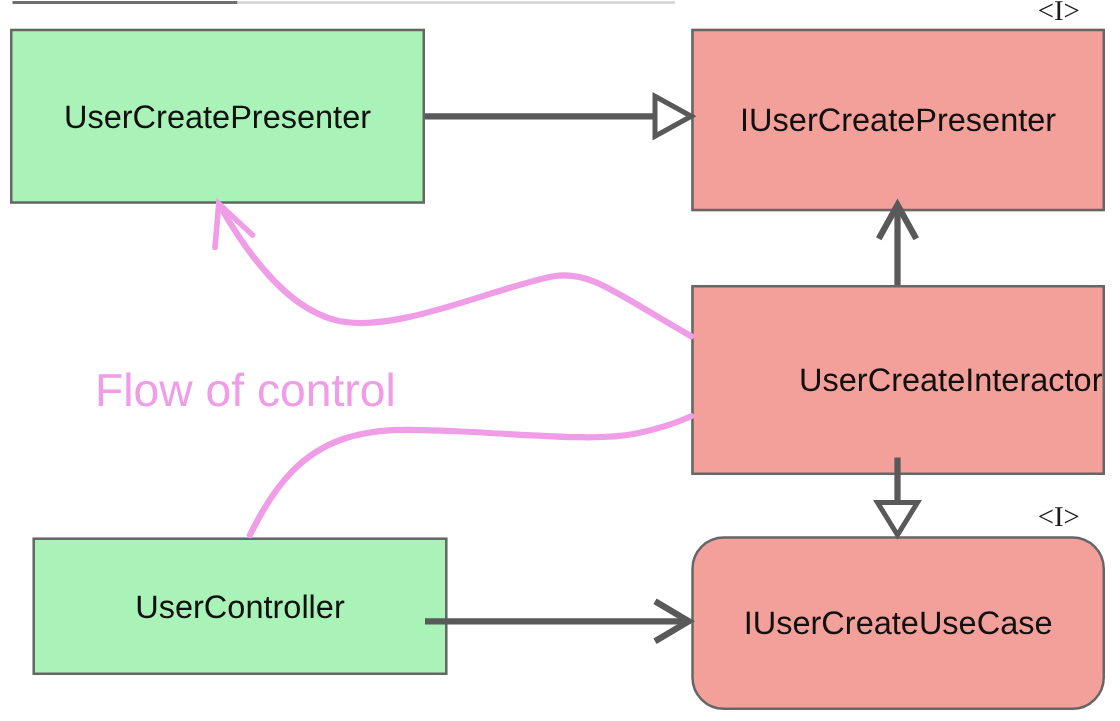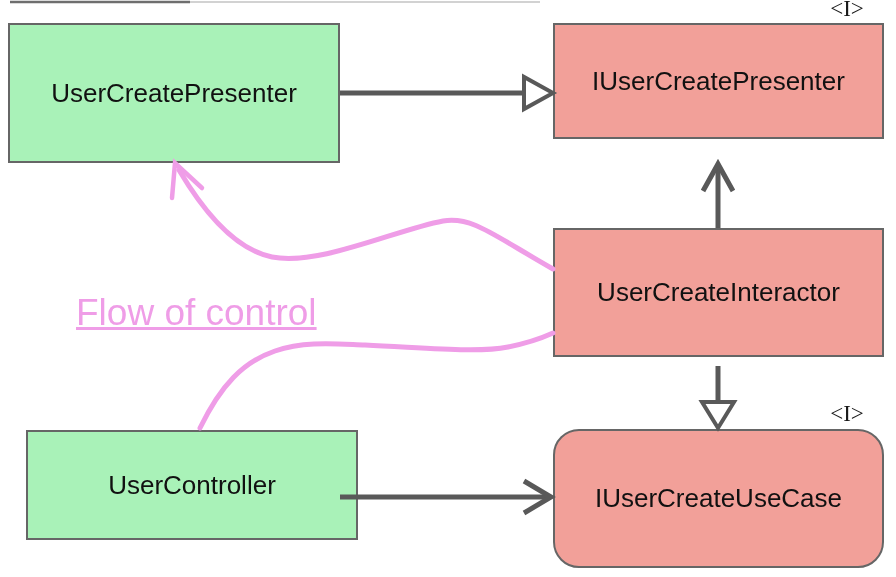--- a/index.html
+++ b/index.html
@@ -17,34 +17,34 @@
   }
   .node{
     position:absolute;border:2px solid var(--box-border);
     display:flex;align-items:center;justify-content:center;
     font-size:26px;color:var(--text-color);box-sizing:border-box;
     text-align:center;letter-spacing:0px;
   }
   .node.class{background:var(--class-fill);}
   .node.interface{background:var(--interface-fill);}
   #node-presenter {left:8px;  top:23px;  width:332px;height:140px;}
-  #node-ipresenter{left:553px;top:23px;  width:331px;height:116px;}
-  #node-interactor{left:553px;top:228px; width:331px;height:129px;}
+  #node-ipresenter{left:553px;top:23px;  width:331px;height:146px;}
+  #node-interactor{left:553px;top:228px; width:331px;height:152px;justify-content:flex-end;}
   #node-iusecase  {left:553px;top:429px; width:331px;height:139px;border-radius:26px;}
   #node-controller{left:26px;  top:430px; width:332px;height:110px;}
   .iface-marker{
     position:absolute;width:84px;text-align:center;
     font-family:"Liberation Serif",serif;font-size:23px;line-height:24px;
     color:#1a1a1a;
   }
   #iface-marker-top{left:805px;top:-3px;}
   #iface-marker-bottom{left:805px;top:402px;}
   #flow-label{
     position:absolute;left:76px;top:291px;
-    font-size:37px;line-height:44px;color:var(--flow-color);text-decoration:underline;
+    font-size:37px;line-height:44px;color:var(--flow-color);
   }
   svg#edge-layer{position:absolute;left:0;top:0;width:896px;height:577px;}
   .edge-shaft{stroke:var(--arrow-color);stroke-width:5;fill:none;}
   .edge-head-hollow{fill:#ffffff;stroke:var(--arrow-color);stroke-width:4;stroke-linejoin:miter;}
   .edge-head-open{stroke:var(--arrow-color);stroke-width:5;fill:none;stroke-linejoin:miter;}
   .flow-curve{stroke:var(--flow-color);stroke-width:5;fill:none;stroke-linecap:round;}
   .flow-head{stroke:var(--flow-color);stroke-width:4.5;fill:none;stroke-linecap:round;}
   .crop-artifact-dark{stroke:#6e6e6e;stroke-width:2.5;}
   .crop-artifact-light{stroke:#d2d2d2;stroke-width:2;}
 </style>

